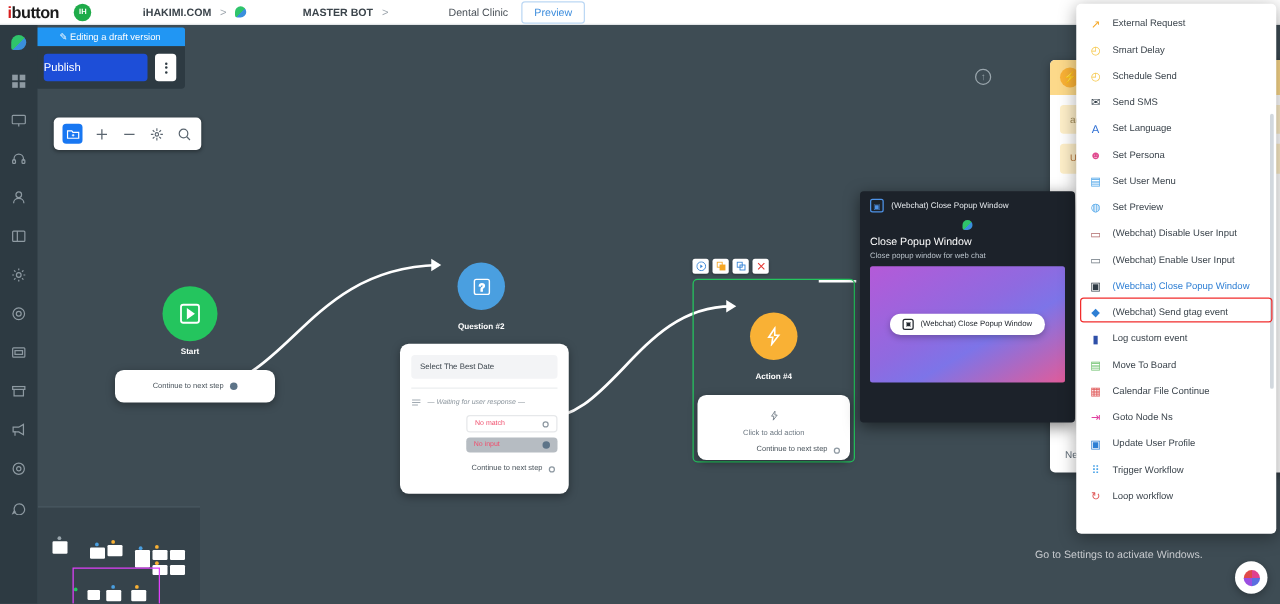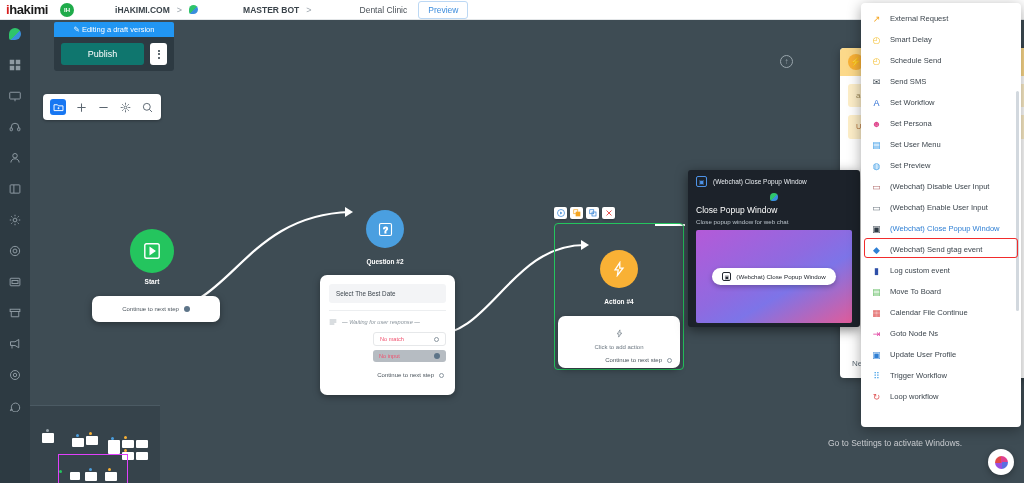--- a/index.html
+++ b/index.html
@@ -61,22 +61,22 @@
   #edit-panel { position:absolute; top:0px; left:8px; width:120px; z-index:30; }
   #edit-banner {
     background:#2196f3; color:#fff; font-size:7.5px; text-align:center;
     padding:3px 0; border-radius:2px 2px 0 0; white-space:nowrap;
   }
   #publish-row {
     background:#2d3a42; padding:6px 7px; display:flex; align-items:center; gap:6px;
     border-radius:0 0 3px 3px;
   }
   #publish-btn {
-    background:#0f766e; color:#fff; font-size:9px; border-radius:3px;
-    padding:6px 0; flex:1; text-align:center; cursor:pointer; font-weight:500;
+    background:#1d4ed8; color:#fff; font-size:9px; border-radius:3px;
+    padding:6px 0; flex:1; cursor:pointer; font-weight:500;
   }
   #kebab-btn {
     background:#fff; border-radius:3px; width:17px; height:22px; display:flex;
     flex-direction:column; align-items:center; justify-content:center; gap:1.5px; cursor:pointer;
   }
   #kebab-btn i { width:2px; height:2px; background:#2d3a42; border-radius:50%; display:block; }
 
   #tool-bar {
     position:absolute; top:62px; left:8px; background:#fff; border-radius:4px;
     padding:5px 7px; display:flex; align-items:center; gap:8px; z-index:30;
@@ -118,21 +118,21 @@
   #sel-toolbar { position:absolute; display:flex; gap:3px; z-index:16; }
   .sel-tool {
     width:13px; height:12px; background:#fff; border-radius:2px;
     display:flex; align-items:center; justify-content:center; cursor:pointer;
     box-shadow:0 1px 2px rgba(0,0,0,.3);
   }
   .sel-tool svg { width:8px; height:8px; }
 
   
   #tooltip {
-    position:absolute; left:688px; top:170px; width:172px; height:157px;
+    position:absolute; left:688px; top:153px; width:172px; height:185px;
     background:#1c222a; border-radius:3px; z-index:45; padding:6px 8px;
     box-shadow:0 3px 12px rgba(0,0,0,.5);
   }
   #tooltip .tt-head { display:flex; align-items:center; gap:6px; }
   #tooltip .tt-head-ico {
     width:11px; height:11px; border:1px solid #4e93e8; border-radius:2px;
     display:flex; align-items:center; justify-content:center; color:#4e93e8; font-size:6px;
   }
   #tooltip .tt-head-txt { color:#e7ebef; font-size:6.5px; }
   #tooltip .tt-logo {
@@ -227,21 +227,21 @@
   #fab .fab-g {
     width:13px; height:13px; border-radius:50%;
     background:conic-gradient(#e0408f 0 25%, #5b6ee0 25% 50%, #9b4ee0 50% 75%, #e04a4a 75% 100%);
   }
 </style>
 </head>
 <body>
 
 <div id="header">
   <div id="logo">
-    <span class="red">i</span><span>hakimi</span>
+    <span class="red">i</span><span>button</span>
   </div>
   <div class="avatar-ih">IH</div>
   <div class="crumb-text">iHAKIMI.COM</div>
   <div class="crumb-sep">&gt;</div>
   <div class="bot-dot"></div>
   <div class="crumb-text">MASTER BOT</div>
   <div class="crumb-sep">&gt;</div>
   <div class="crumb-text light">Dental Clinic</div>
   <div id="preview-btn">Preview</div>
 </div>
@@ -454,21 +454,21 @@
       <div class="ap-head-ico">⚡</div>
       <div class="ap-head-txt">Action</div>
     </div>
     <div class="ap-note">add note</div>
     <div class="ap-hint">Use the button below to add an action</div>
     <div class="ap-next">Next step</div>
   </div>
 
 </div>
 
-<div id="edit-panel" style="top:22px; left:54px;border-radius:19px;">
+<div id="edit-panel" style="top:22px; left:28px;border-radius:19px;">
   <div id="edit-banner">
     <span>✎</span>
     <span>Editing a draft version</span>
   </div>
   <div id="publish-row">
     <div id="publish-btn">Publish</div>
     <div id="kebab-btn">
         <i></i>
         <i></i>
         <i></i>
@@ -535,21 +535,21 @@
     <div class="menu-item">
       <span class="mi-ico" style="color: rgb(245, 197, 66); font-size: 9px;">◴</span>
       <span>Schedule Send</span>
     </div>
     <div class="menu-item">
       <span class="mi-ico" style="color: rgb(47, 59, 69); font-size: 9px;">✉</span>
       <span>Send SMS</span>
     </div>
     <div class="menu-item">
       <span class="mi-ico" style="color: rgb(46, 111, 212); font-size: 9px;">A</span>
-      <span>Set Workflow</span>
+      <span>Set Language</span>
     </div>
     <div class="menu-item">
       <span class="mi-ico" style="color: rgb(224, 74, 143); font-size: 9px;">☻</span>
       <span>Set Persona</span>
     </div>
     <div class="menu-item">
       <span class="mi-ico" style="color: rgb(74, 163, 232); font-size: 9px;">▤</span>
       <span>Set User Menu</span>
     </div>
     <div class="menu-item">

